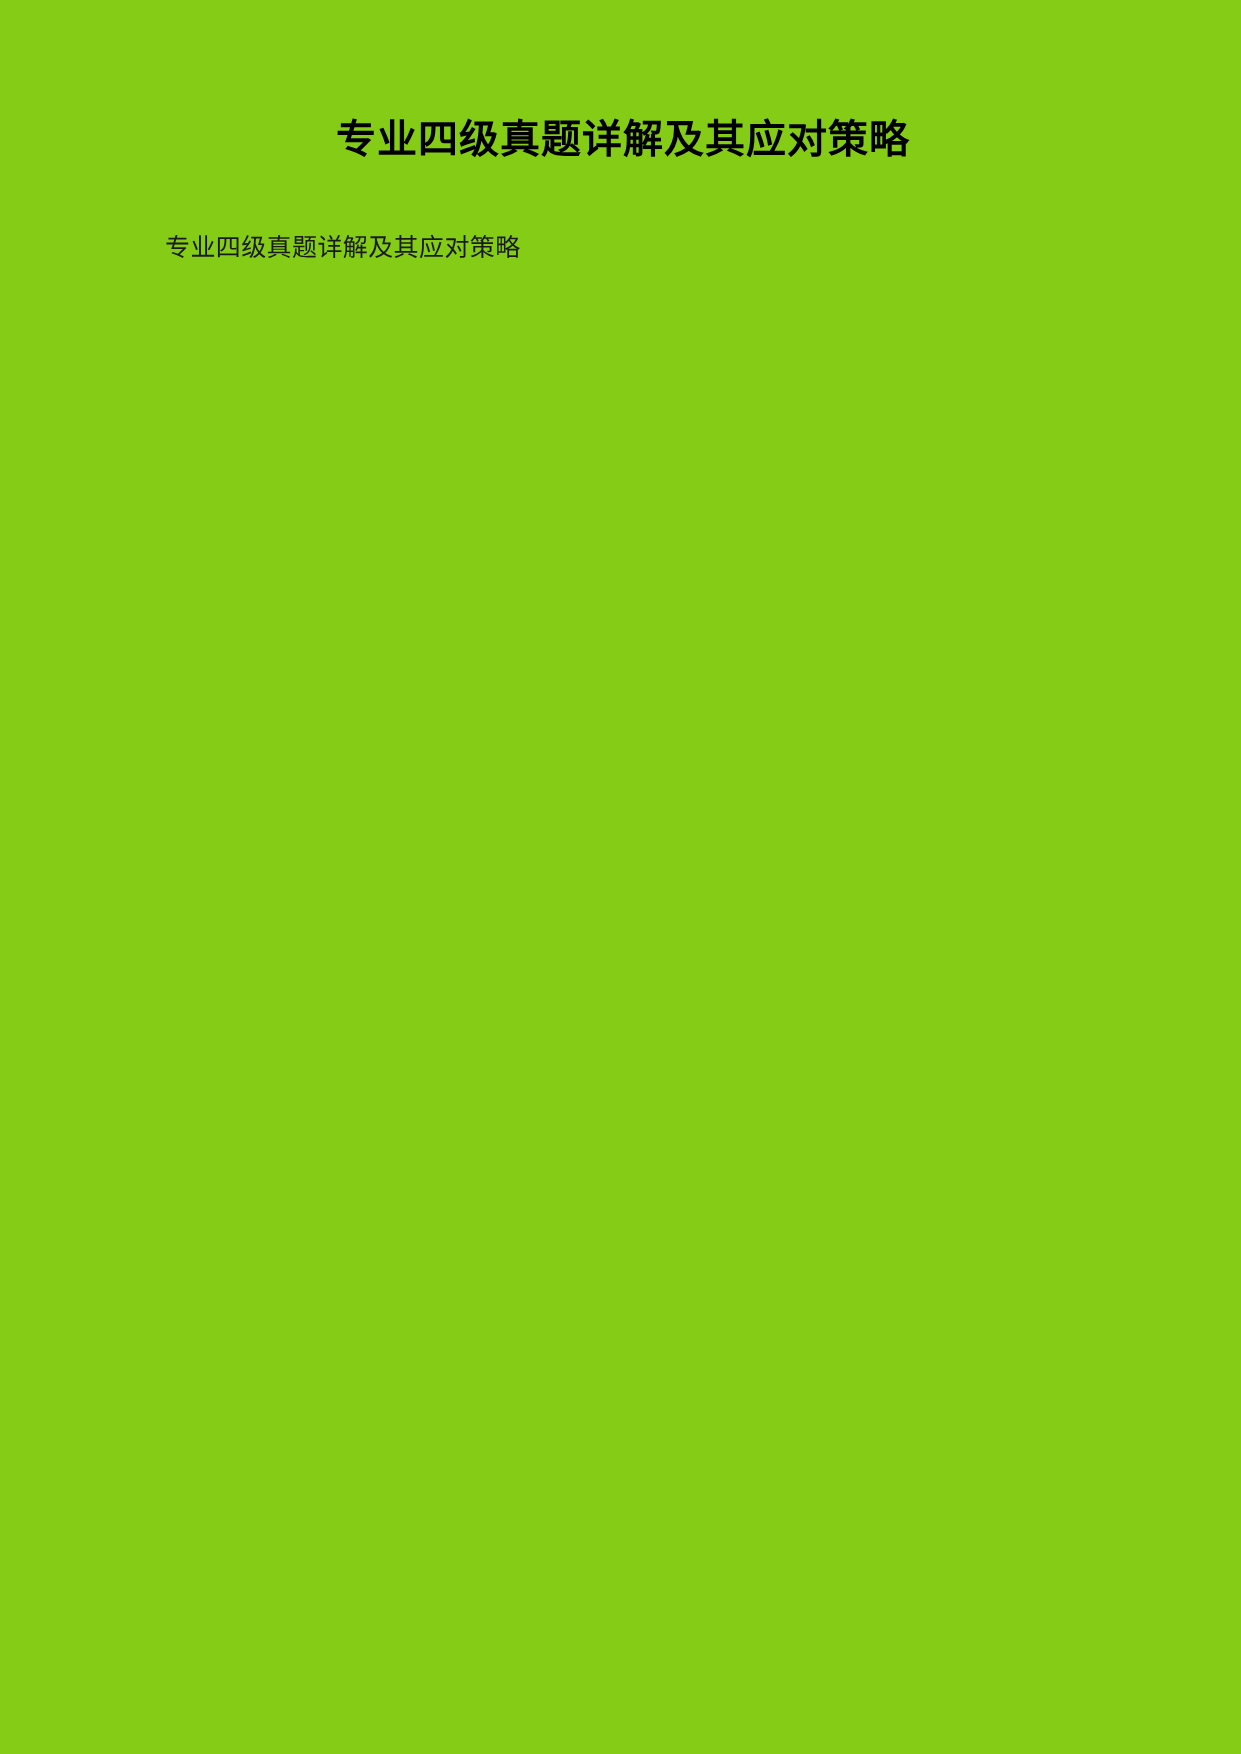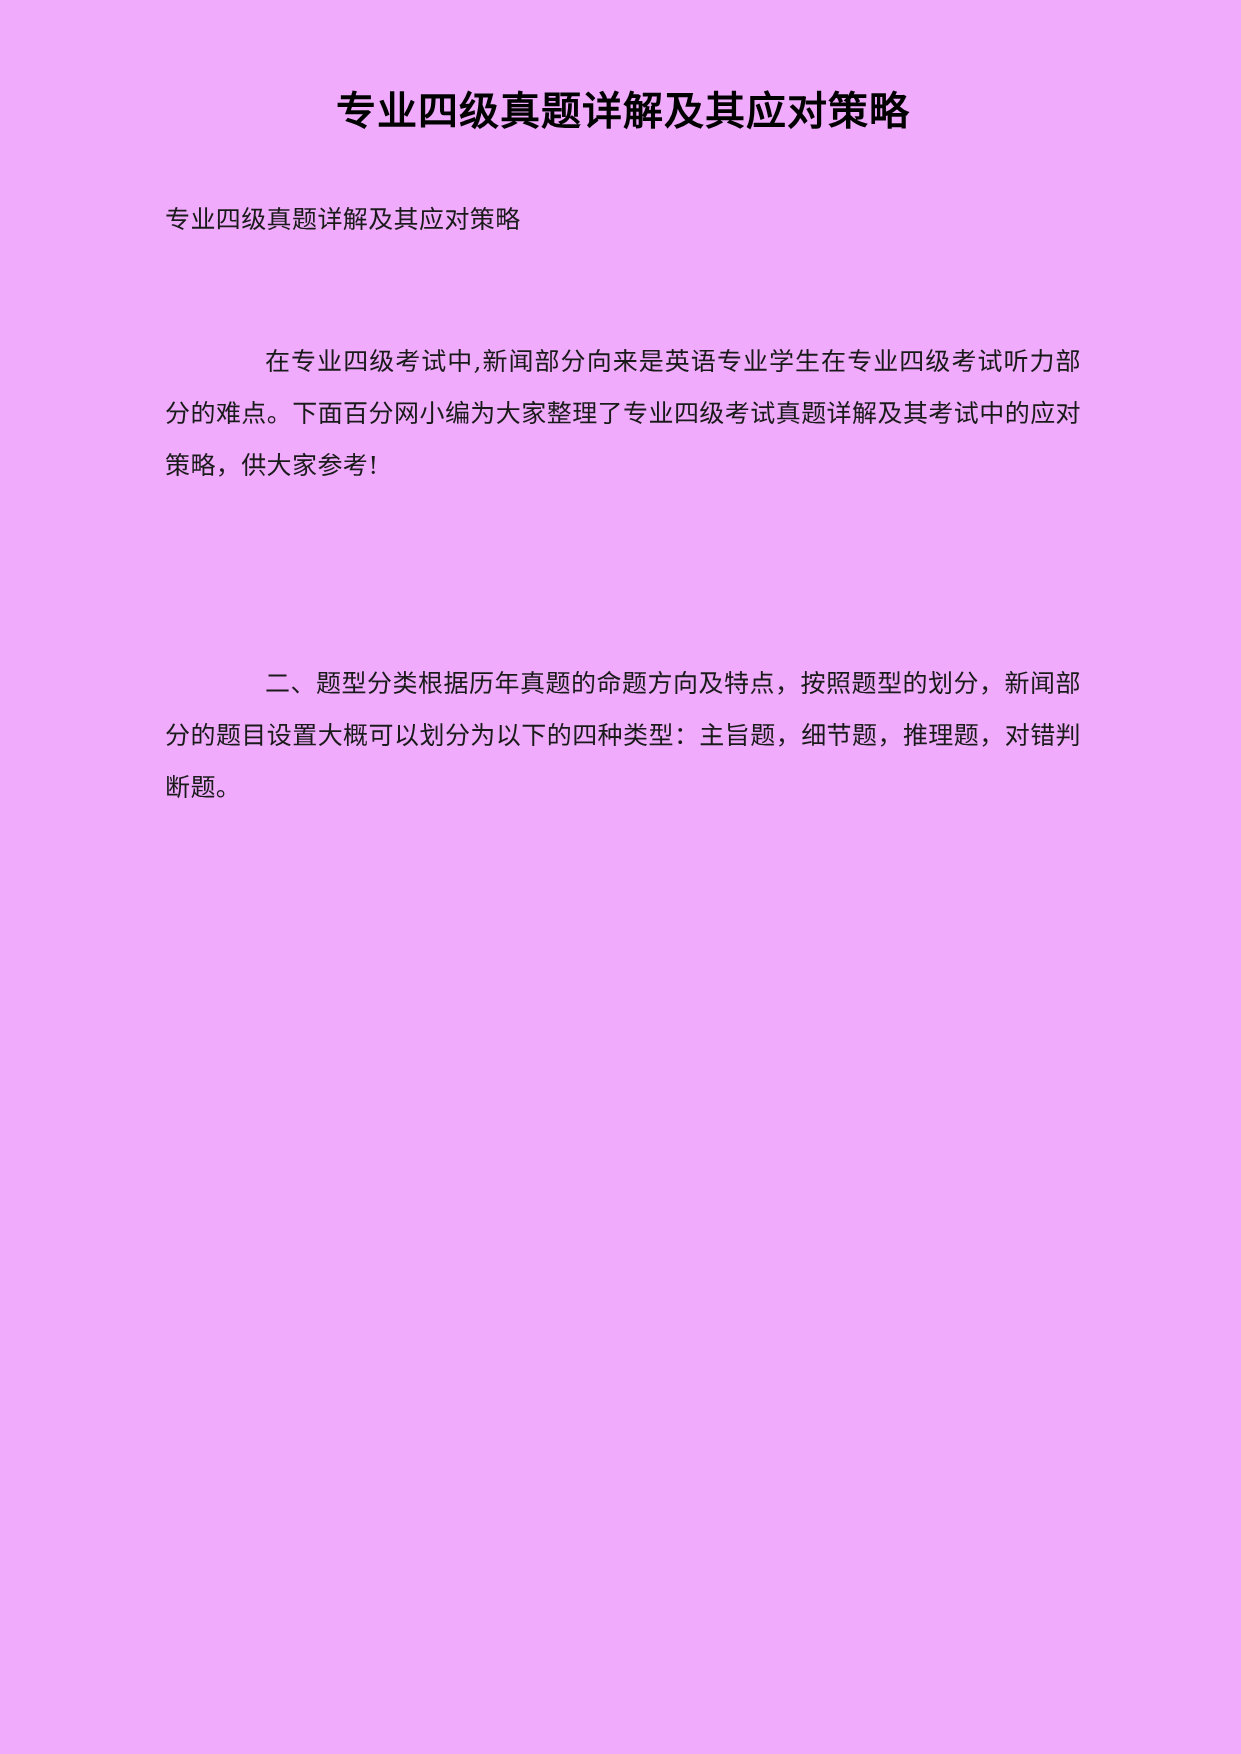--- a/index.html
+++ b/index.html
@@ -12,22 +12,22 @@
     width: 1241px;
     height: 1754px;
     font-family: "DejaVu Serif", "Liberation Serif", serif;
     color: #1a1a1a;
     -webkit-font-smoothing: antialiased;
   }
   .page {
     box-sizing: border-box;
     width: 1241px;
     min-height: 1754px;
-    padding: 84px 160px 100px 165px;
-    background: #f0abfc;
+    padding: 112px 160px 100px 165px;
+    background: #84cc16;
     position: relative;
   }
   .doc-title {
     font-family: "DejaVu Serif", "Liberation Serif", serif;
     font-weight: bold;
     font-size: 40px;
     line-height: 1.35;
     text-align: center;
     letter-spacing: 1px;
     margin: 0 0 56px 0;
@@ -59,25 +59,23 @@
 <body>
 
 <div class="page">
 
   <h1 class="doc-title">专业四级真题详解及其应对策略</h1>
 
   <p class="para lead">专业四级真题详解及其应对策略</p>
 
   <div class="spacer-sm"></div>
 
-  <p class="para indent">在专业四级考试中,新闻部分向来是英语专业学生在专业四级考试听力部分的难点。下面百分网小编为大家整理了专业四级考试真题详解及其考试中的应对策略，供大家参考!</p>
 
   <div class="spacer-lg"></div>
 
 
   <div class="spacer-lg"></div>
 
-  <p class="para indent">二、题型分类根据历年真题的命题方向及特点，按照题型的划分，新闻部分的题目设置大概可以划分为以下的四种类型：主旨题，细节题，推理题，对错判断题。</p>
 
   <div class="spacer-lg"></div>
 
 
 </div>
 
 </body></html>

